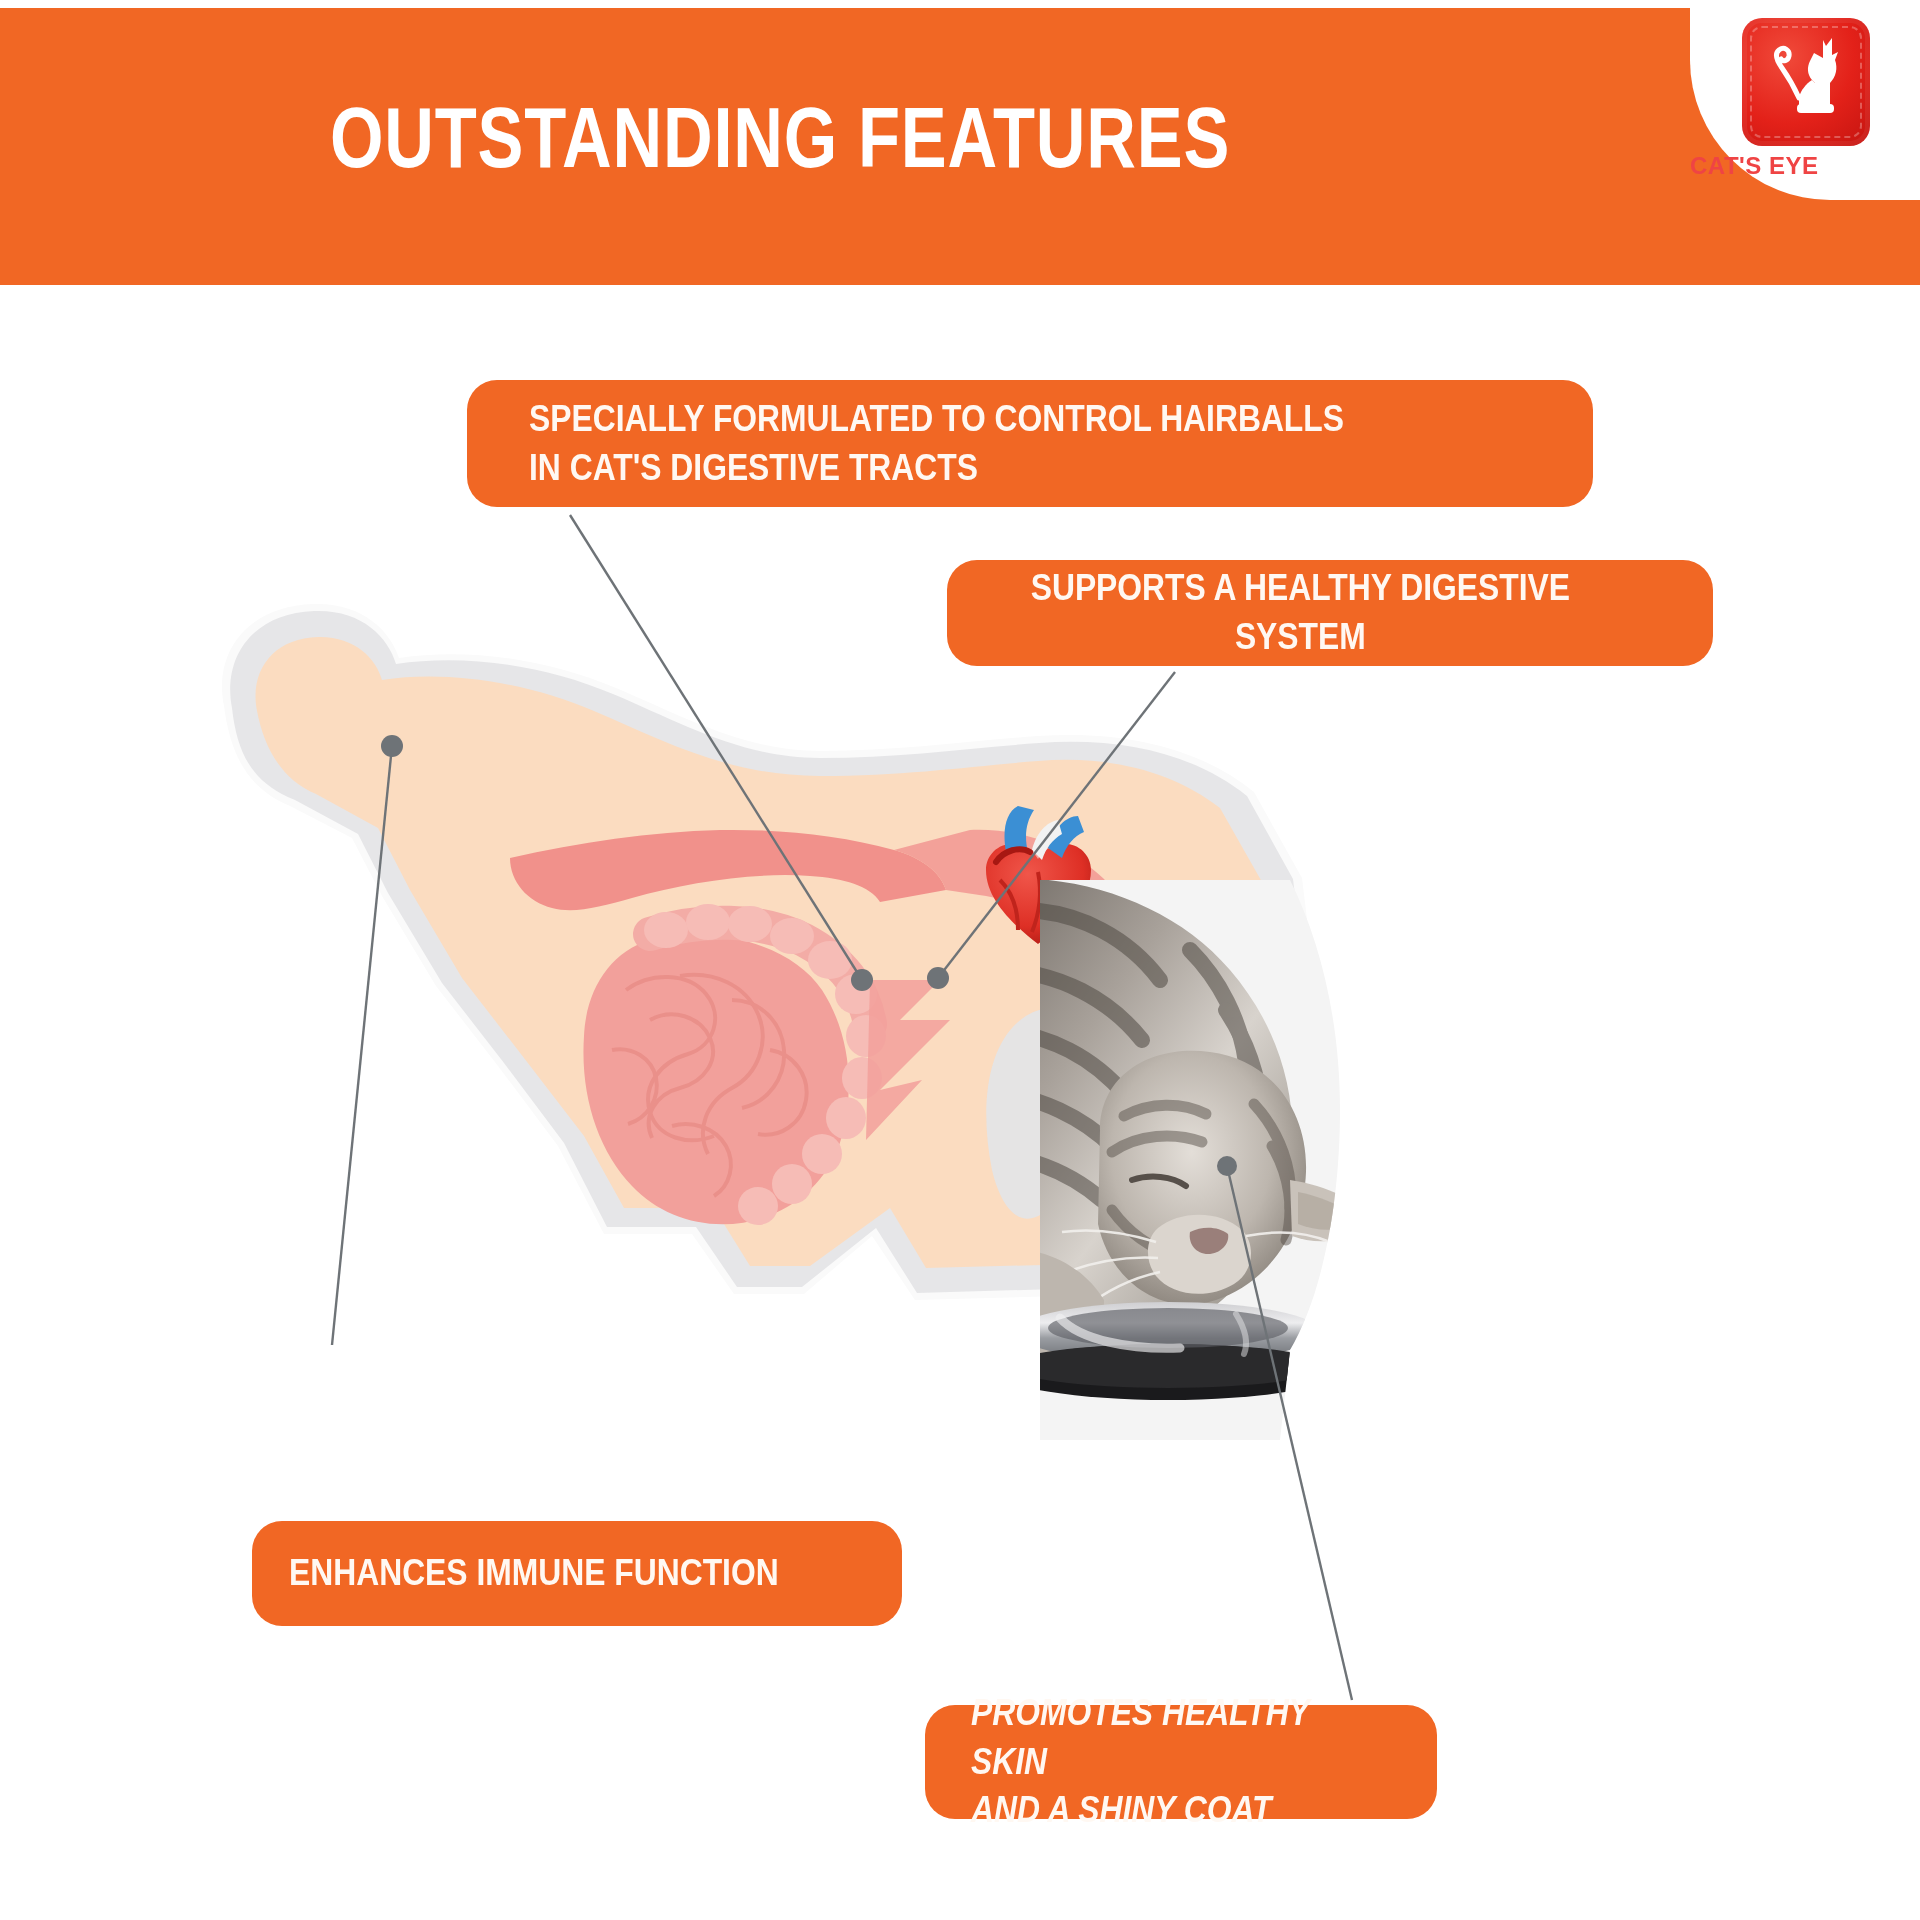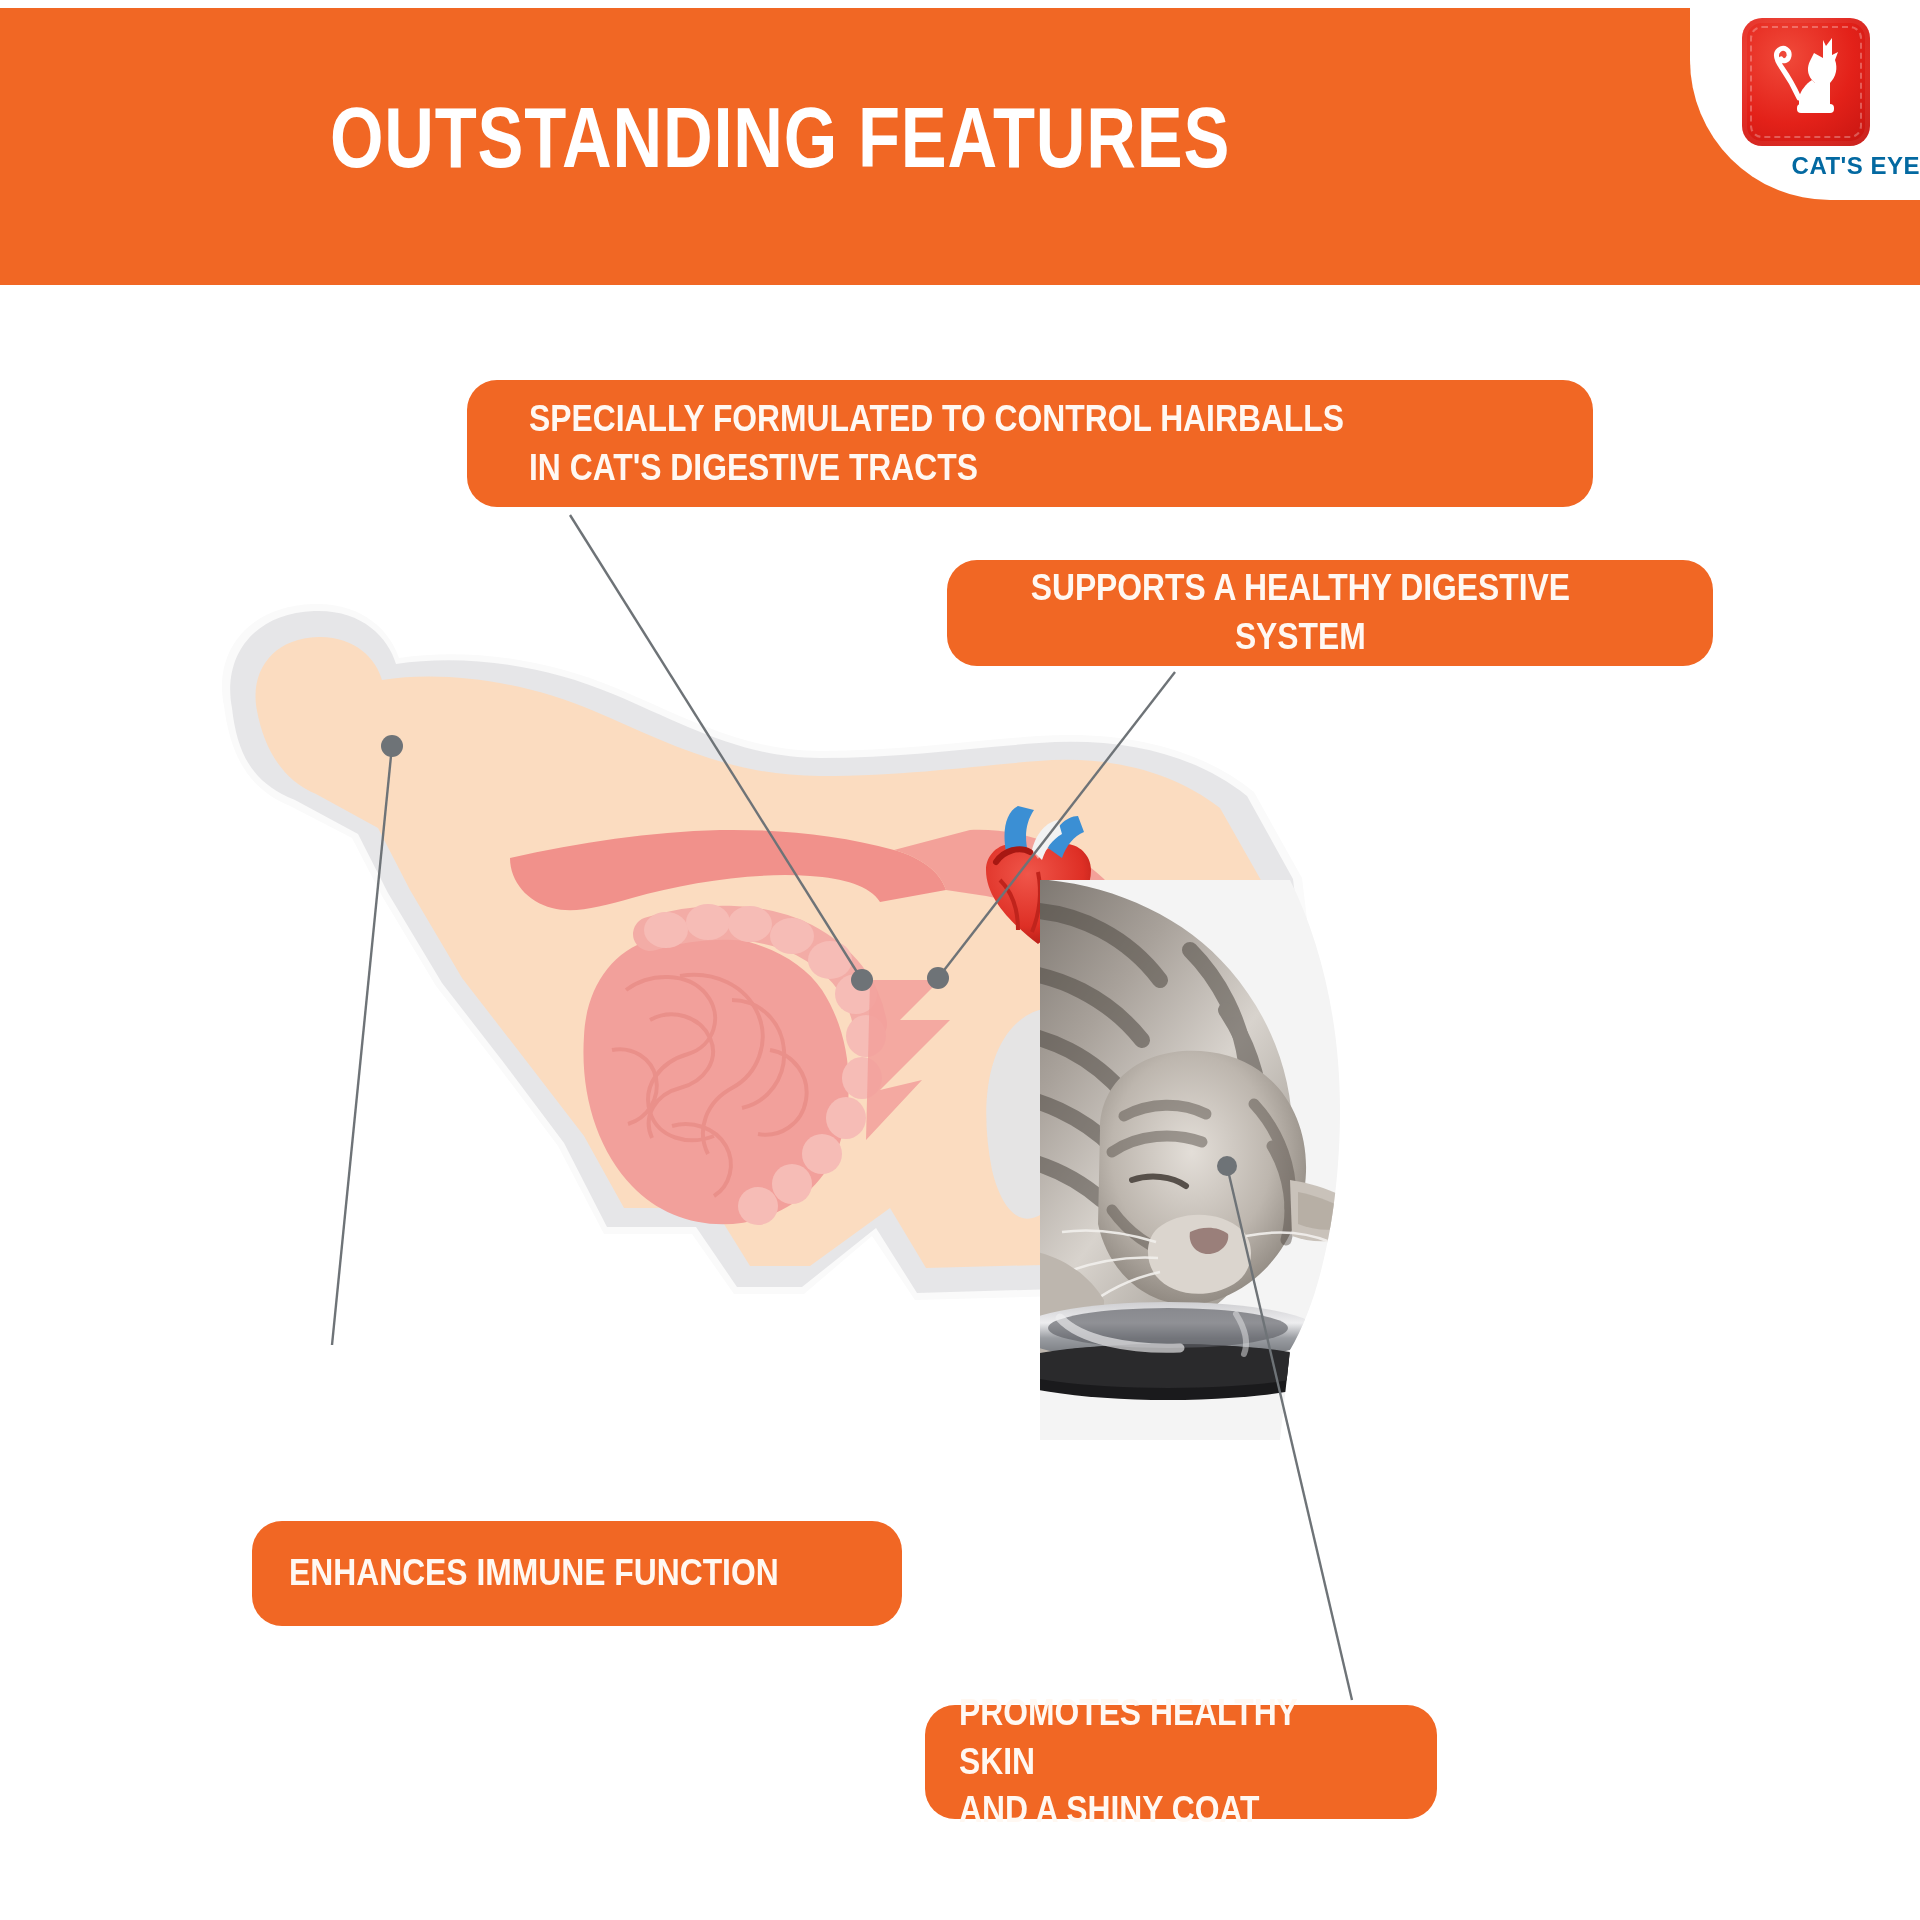--- a/index.html
+++ b/index.html
@@ -44,43 +44,43 @@
     background:radial-gradient(circle at 35% 30%, #f04a3a 0%, #e32119 55%, #c41410 100%);
     border-radius:20px;
     box-shadow:inset 0 0 0 5px rgba(255,255,255,0.06);
   }
   #logo-badge::after{
     content:"";position:absolute;left:8px;top:8px;right:8px;bottom:8px;
     border:2px dashed rgba(255,255,255,0.28);border-radius:12px;
   }
   #logo-cat{position:absolute;left:24px;top:16px;width:86px;height:96px;}
   #logo-text{
-    position:absolute;left:0;top:212px;width:230px;text-align:right;
-    color:#0369a1;font-size:24px;font-weight:bold;letter-spacing:0.5px;
+    position:absolute;left:0;top:212px;width:230px;text-align:left;
+    color:#ef4444;font-size:24px;font-weight:bold;letter-spacing:0.5px;
   }
   
   .callout{
     position:absolute;
     background:#F16724;
     border-radius:30px;
     color:#FFF8F2;
     font-weight:bold;
     display:flex;align-items:center;
     box-sizing:border-box;
   }
   .callout .txt{
     transform:scaleX(0.86);
     transform-origin:left center;
     white-space:pre-line;
     line-height:1.32;
   }
   #callout-1{left:467px;top:380px;width:1126px;height:127px;padding:0 0 0 62px;font-size:37px;}
   #callout-2{left:947px;top:560px;width:766px;height:106px;padding:0 0 0 42px;font-size:37px;text-align:center;}
   #callout-3{left:252px;top:1521px;width:650px;height:105px;padding:0 0 0 37px;font-size:37px;}
-  #callout-4{left:925px;top:1705px;width:512px;height:114px;padding:0 0 0 34px;font-size:37px;}
+  #callout-4{left:925px;top:1705px;width:512px;height:114px;padding:0 0 0 46px;font-size:37px;font-style:italic;}
   
   #connectors{position:absolute;left:0;top:0;width:1920px;height:1920px;pointer-events:none;}
   
   #illustration{position:absolute;left:180px;top:580px;width:1350px;height:890px;}
   #photo-layer{
     position:absolute;left:1040px;top:880px;width:460px;height:590px;
   }
 </style>
 </head>
 <body>

